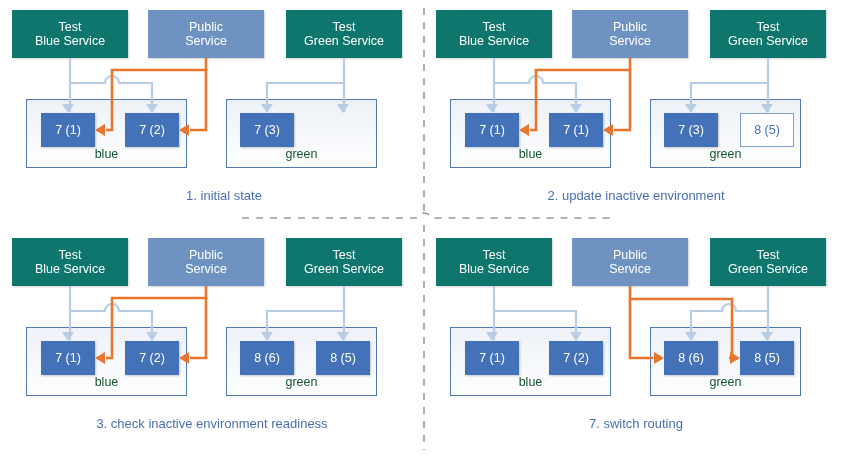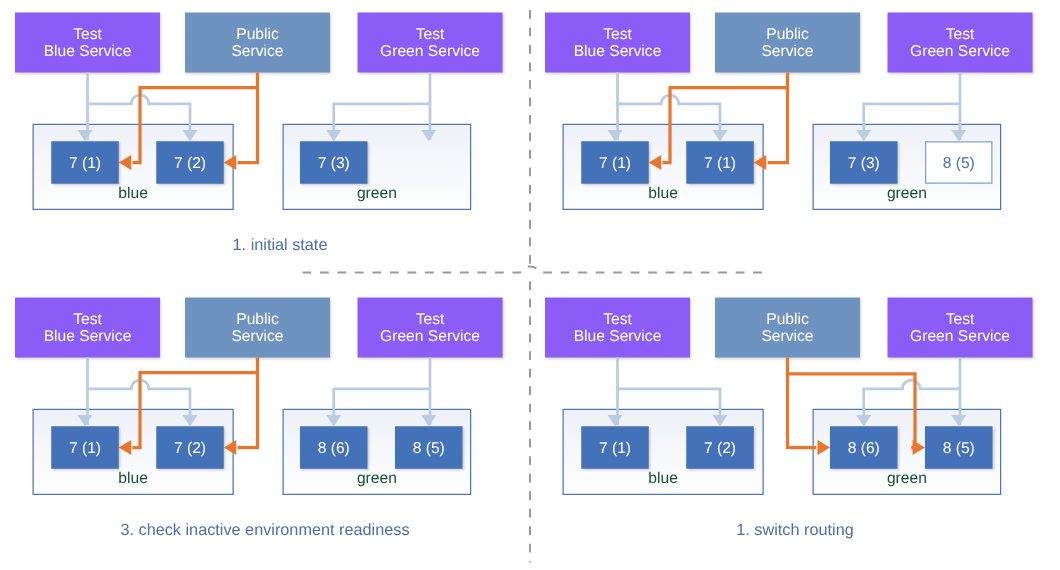--- a/index.html
+++ b/index.html
@@ -3,21 +3,21 @@
 <meta charset="utf-8">
 <style>
   html,body{margin:0;padding:0;background:#ffffff;}
   body{width:848px;height:456px;position:relative;overflow:hidden;
        font-family:"Liberation Sans",sans-serif;}
   #stage{position:absolute;left:0;top:0;width:848px;height:456px;}
   svg.layer{position:absolute;left:0;top:0;width:848px;height:456px;}
   .node{position:absolute;box-sizing:border-box;display:flex;
         align-items:center;justify-content:center;text-align:center;
         line-height:1.15;}
-  .svc-light{background:#8b5cf6;color:#ffffff;font-size:12.5px;
+  .svc-light{background:#0f766e;color:#ffffff;font-size:12.5px;
              box-shadow:1px 1px 2px rgba(0,0,0,.18);}
   .svc-dark{background:#6f93c0;color:#ffffff;font-size:12.5px;
             box-shadow:1px 1px 2px rgba(0,0,0,.18);}
   .envbox{position:absolute;box-sizing:border-box;border:1px solid #4f77b3;
           background:linear-gradient(180deg,#eef1f7 0%,#f7f9fc 60%,#ffffff 100%);}
   .envlabel{position:absolute;color:#14532d;font-size:12.5px;
             text-align:center;}
   .inst{position:absolute;box-sizing:border-box;display:flex;
         align-items:center;justify-content:center;font-size:12.5px;
         background:#4472b8;color:#ffffff;
@@ -74,20 +74,21 @@
         <div><span>Test</span><br><span>Green Service</span></div>
       </div>
       <div class="envbox" style="left: 450px; top: 99px; width: 161px; height: 69px;"></div>
       <div class="envlabel" style="left: 450px; top: 147px; width: 161px;">blue</div>
       <div class="envbox" style="left: 650px; top: 99px; width: 151px; height: 69px;"></div>
       <div class="envlabel" style="left: 650px; top: 147px; width: 151px;">green</div>
       <div class="inst" style="left: 465px; top: 113px; width: 54px; height: 34px;">7 (1)</div>
       <div class="inst" style="left: 549px; top: 113px; width: 54px; height: 34px;">7 (1)</div>
       <div class="inst" style="left: 664px; top: 113px; width: 54px; height: 34px;">7 (3)</div>
       <div class="inst empty" style="left: 740px; top: 113px; width: 54px; height: 34px;">8 (5)</div>
+      <div class="caption" style="left: 424px; top: 188px; width: 424px;">2. update inactive environment</div>
       <svg class="layer">
         <path d="M494,58 L494,112" fill="none" stroke="#b8cce4" stroke-width="2.2" stroke-linecap="butt" stroke-linejoin="miter"></path>
         <path d="M486,104 L498,104 L492,113 Z" fill="#b8cce4"></path>
         <path d="M494,83 L529,83 A7,7 0 0 1 543,83 L576,83 L576,112" fill="none" stroke="#b8cce4" stroke-width="2.2" stroke-linecap="butt" stroke-linejoin="miter"></path>
         <path d="M570,104 L582,104 L576,113 Z" fill="#b8cce4"></path>
         <path d="M768,58 L768,112" fill="none" stroke="#b8cce4" stroke-width="2.2" stroke-linecap="butt" stroke-linejoin="miter"></path>
         <path d="M761,104 L773,104 L767,113 Z" fill="#b8cce4"></path>
         <path d="M768,83 L691,83 L691,112" fill="none" stroke="#b8cce4" stroke-width="2.2" stroke-linecap="butt" stroke-linejoin="miter"></path>
         <path d="M685,104 L697,104 L691,113 Z" fill="#b8cce4"></path>
         <path d="M630,58 L630,70 L536,70 L536,130 L530,130" fill="none" stroke="#e8762c" stroke-width="2.6" stroke-linecap="butt" stroke-linejoin="miter"></path>
@@ -141,21 +142,21 @@
         <div><span>Test</span><br><span>Green Service</span></div>
       </div>
       <div class="envbox" style="left: 450px; top: 327px; width: 161px; height: 69px;"></div>
       <div class="envlabel" style="left: 450px; top: 375px; width: 161px;">blue</div>
       <div class="envbox" style="left: 650px; top: 327px; width: 151px; height: 69px;"></div>
       <div class="envlabel" style="left: 650px; top: 375px; width: 151px;">green</div>
       <div class="inst" style="left: 465px; top: 341px; width: 54px; height: 34px;">7 (1)</div>
       <div class="inst" style="left: 549px; top: 341px; width: 54px; height: 34px;">7 (2)</div>
       <div class="inst" style="left: 664px; top: 341px; width: 54px; height: 34px;">8 (6)</div>
       <div class="inst" style="left: 740px; top: 341px; width: 54px; height: 34px;">8 (5)</div>
-      <div class="caption" style="left: 424px; top: 416px; width: 424px;">1. switch routing</div>
+      <div class="caption" style="left: 424px; top: 416px; width: 424px;">7. switch routing</div>
       <svg class="layer">
         <path d="M494,286 L494,340" fill="none" stroke="#b8cce4" stroke-width="2.2" stroke-linecap="butt" stroke-linejoin="miter"></path>
         <path d="M486,332 L498,332 L492,341 Z" fill="#b8cce4"></path>
         <path d="M494,311 L576,311 L576,340" fill="none" stroke="#b8cce4" stroke-width="2.2" stroke-linecap="butt" stroke-linejoin="miter"></path>
         <path d="M570,332 L582,332 L576,341 Z" fill="#b8cce4"></path>
         <path d="M768,286 L768,340" fill="none" stroke="#b8cce4" stroke-width="2.2" stroke-linecap="butt" stroke-linejoin="miter"></path>
         <path d="M761,332 L773,332 L767,341 Z" fill="#b8cce4"></path>
         <path d="M768,311 L736,311 A7,7 0 0 0 722,311 L691,311 L691,340" fill="none" stroke="#b8cce4" stroke-width="2.2" stroke-linecap="butt" stroke-linejoin="miter"></path>
         <path d="M685,332 L697,332 L691,341 Z" fill="#b8cce4"></path>
         <path d="M630,286 L630,299 L732,299 L732,358 L729,358" fill="none" stroke="#e8762c" stroke-width="2.6" stroke-linecap="butt" stroke-linejoin="miter"></path>

